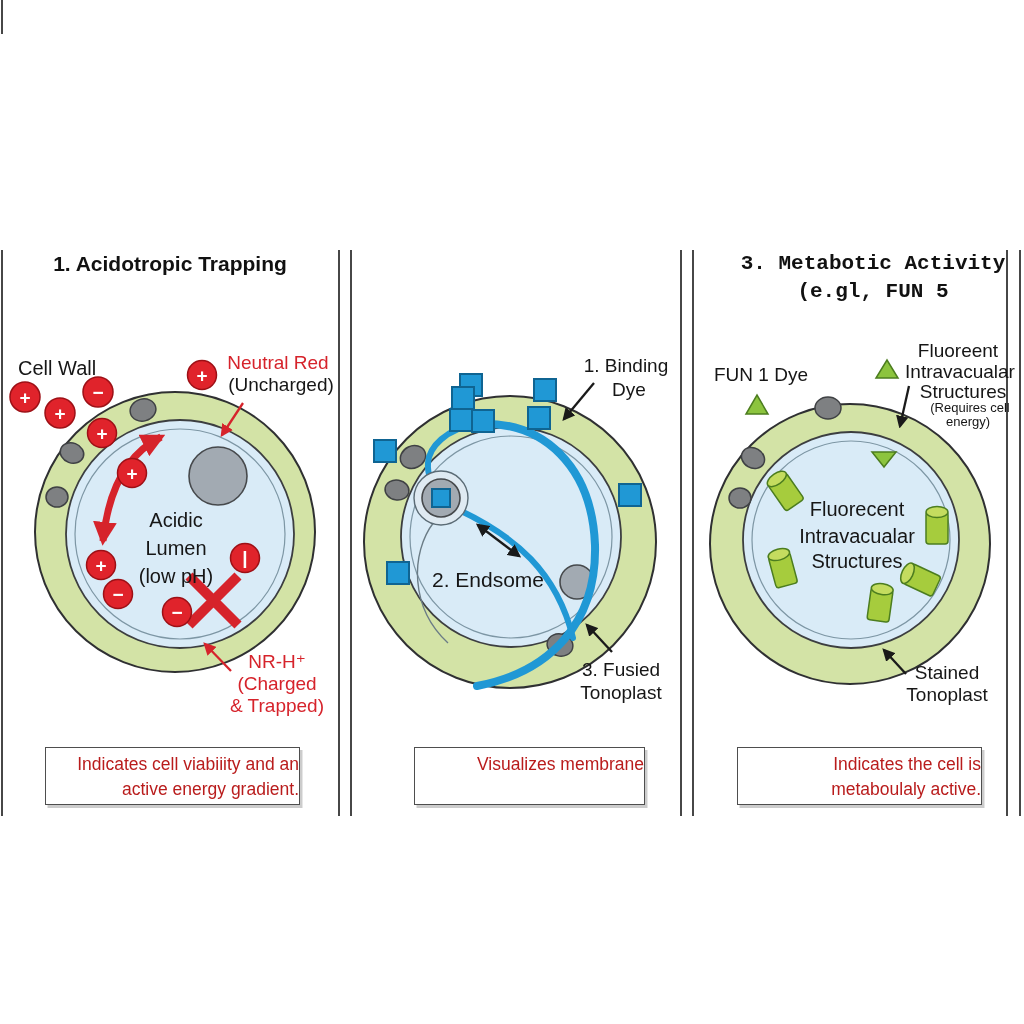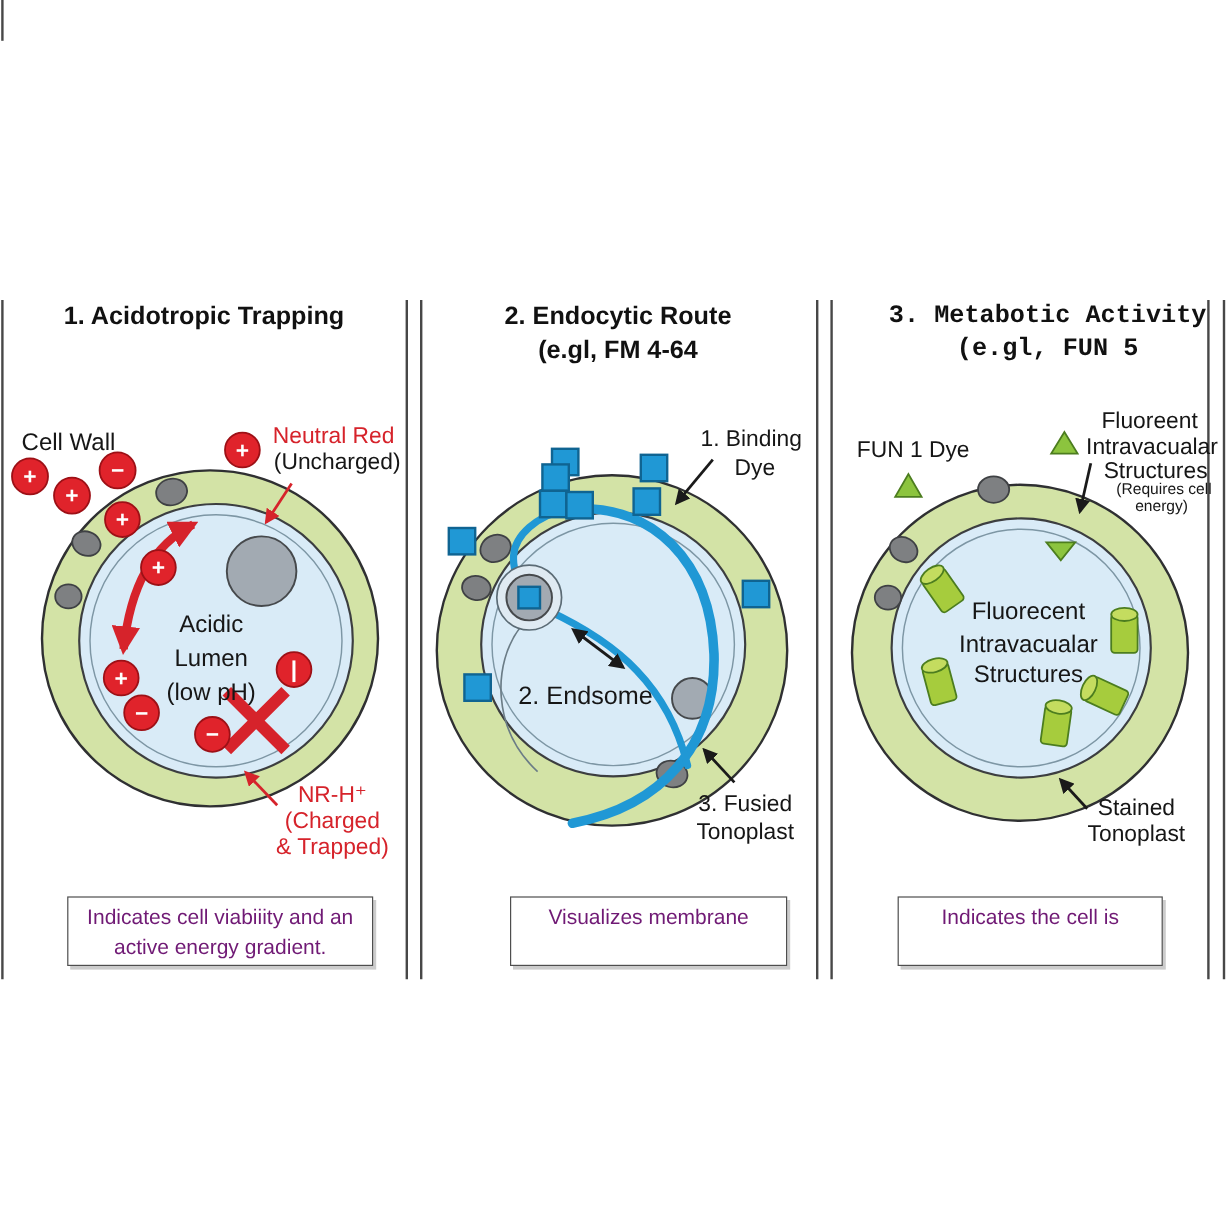--- a/index.html
+++ b/index.html
@@ -6,24 +6,24 @@
   #screen{position:relative;width:1024px;height:1024px;background:#ffffff;overflow:hidden;
           font-family:"Liberation Sans","DejaVu Sans",sans-serif;color:var(--c-text_black,#1a1a1a);}
   .abs{position:absolute;}
   #main-title{top:70px;left:0;width:1010px;text-align:center;font-size:30px;letter-spacing:.3px;color:#1c1c1c;}
   .panel-header{top:250px;text-align:center;font-size:21px;font-weight:bold;line-height:28px;color:#111;}
   #hdr-1{left:10px;width:320px;}
   #hdr-2{left:355px;width:320px;}
   #hdr-3{left:712px;width:322px;font-family:Liberation Mono, monospace;}
   .caption-box{top:747px;height:52px;background:#fff;border:1.5px solid #4e4e4e;
                box-shadow:2.5px 3px 0 rgba(120,120,120,.38);
-               text-align:center;font-size:17.5px;line-height:25px;padding-top:4px;color:#701a75;margin-left:11px;}
+               text-align:right;font-size:17.5px;line-height:25px;padding-top:4px;color:#b91c1c;}
   #cap-1{left:45px;width:253px;}
   #cap-2{left:414px;width:229px;}
-  #cap-3{left:737px;width:219px;}
+  #cap-3{left:737px;width:219px;padding-left:24px;}
   svg#diagram{position:absolute;top:0;left:0;}
   svg text{font-family:"Liberation Sans","DejaVu Sans",sans-serif;fill:#161616;}
   .ring{fill:var(--c-cell_wall_green,#d3e3a6);stroke:#2f3032;stroke-width:2;}
   .vac{fill:var(--c-vacuole_blue,#d9ebf7);stroke:#3c3e40;stroke-width:1.8;}
   .tono{fill:none;stroke:#7d96a4;stroke-width:1.2;}
   .org{fill:var(--c-organelle_gray,#7e8082);stroke:#3f4144;stroke-width:1.5;}
   .bigorg{fill:var(--c-organelle_light_gray,#a2aab2);stroke:#46494c;stroke-width:1.6;}
   .ion{fill:var(--c-dye_red,#e0232b);stroke:#9d1016;stroke-width:1.5;}
   .ion-sign{fill:#fff;font-size:19px;font-weight:bold;text-anchor:middle;}
   .red-arrow{fill:none;stroke:var(--c-label_red,#d6232b);stroke-width:7;}
@@ -49,24 +49,20 @@
 </style>
 </head>
 <body>
 
 <div id="screen">
 
 
   <div id="hdr-1" class="abs panel-header">
     <div>1. Acidotropic Trapping</div>
   </div>
-  <div id="hdr-2" class="abs panel-header">
-    <div>2. Endocytic Route</div>
-    <div>(e.gl, FM 4-64</div>
-  </div>
   <div id="hdr-3" class="abs panel-header">
     <div>3. Metabotic Activity</div>
     <div>(e.gl, FUN 5</div>
   </div>
 
   <svg id="diagram" width="1024" height="1024" viewBox="0 0 1024 1024">
     <defs>
       <marker id="mRed" viewBox="0 0 10 10" refX="8" refY="5" markerWidth="3.4" markerHeight="3.4" orient="auto-start-reverse">
         <path d="M0,0 L10,5 L0,10 z" class="mk-red"></path>
       </marker>
@@ -252,15 +248,16 @@
 
   <div id="cap-1" class="abs caption-box">
     <div>Indicates cell viabiiity and an</div>
     <div>active energy gradient.</div>
   </div>
   <div id="cap-2" class="abs caption-box">
     <div>Visualizes membrane</div>
   </div>
   <div id="cap-3" class="abs caption-box">
     <div>Indicates the cell is</div>
+    <div>metaboulaly active.</div>
   </div>
 
 </div>
 
 </body></html>

